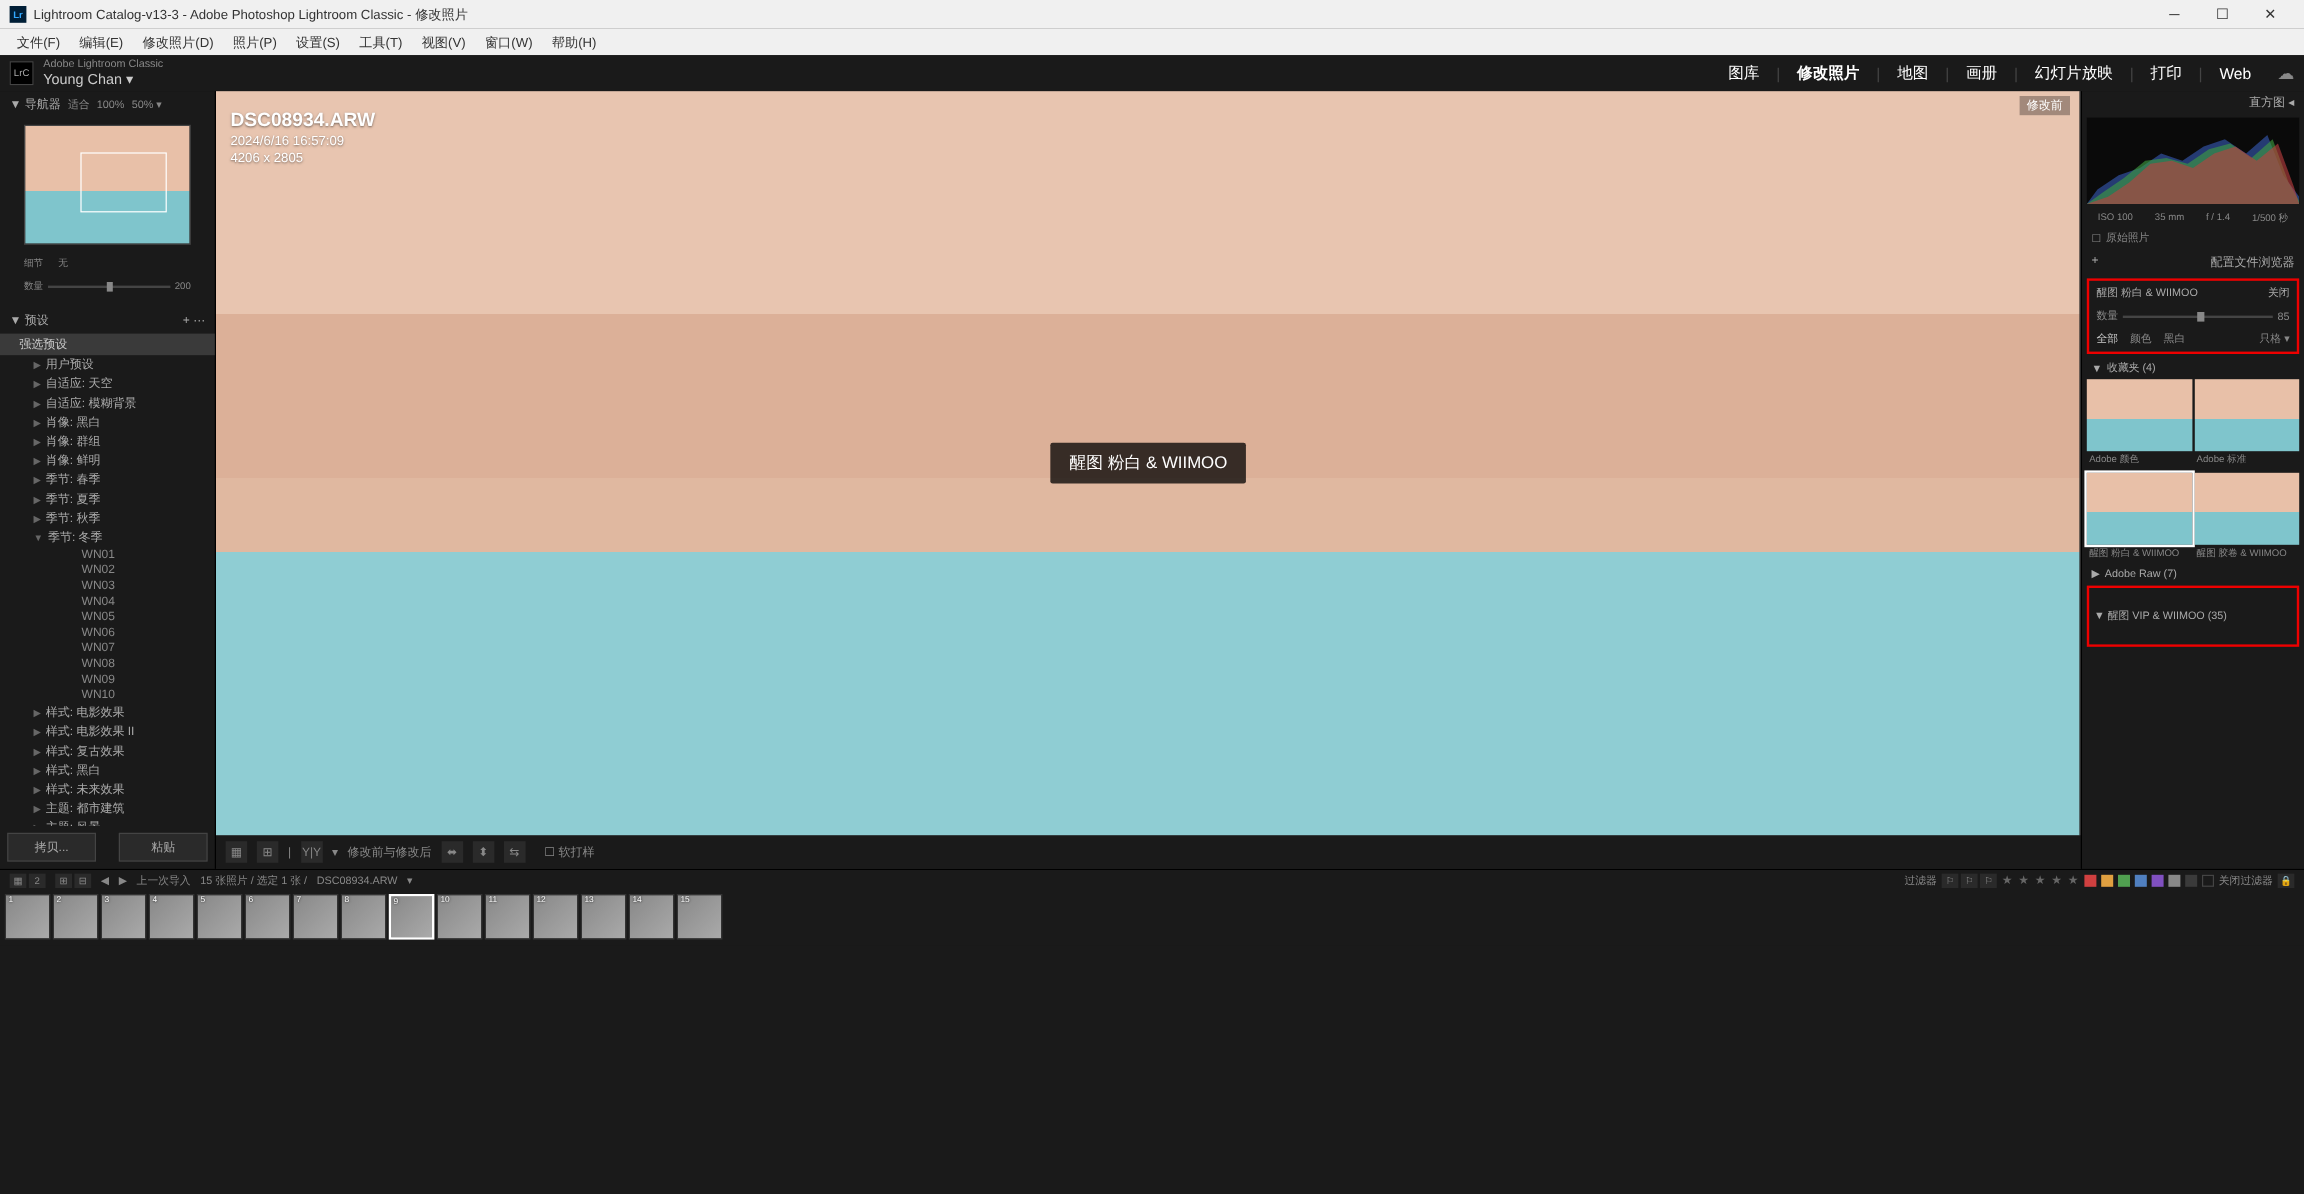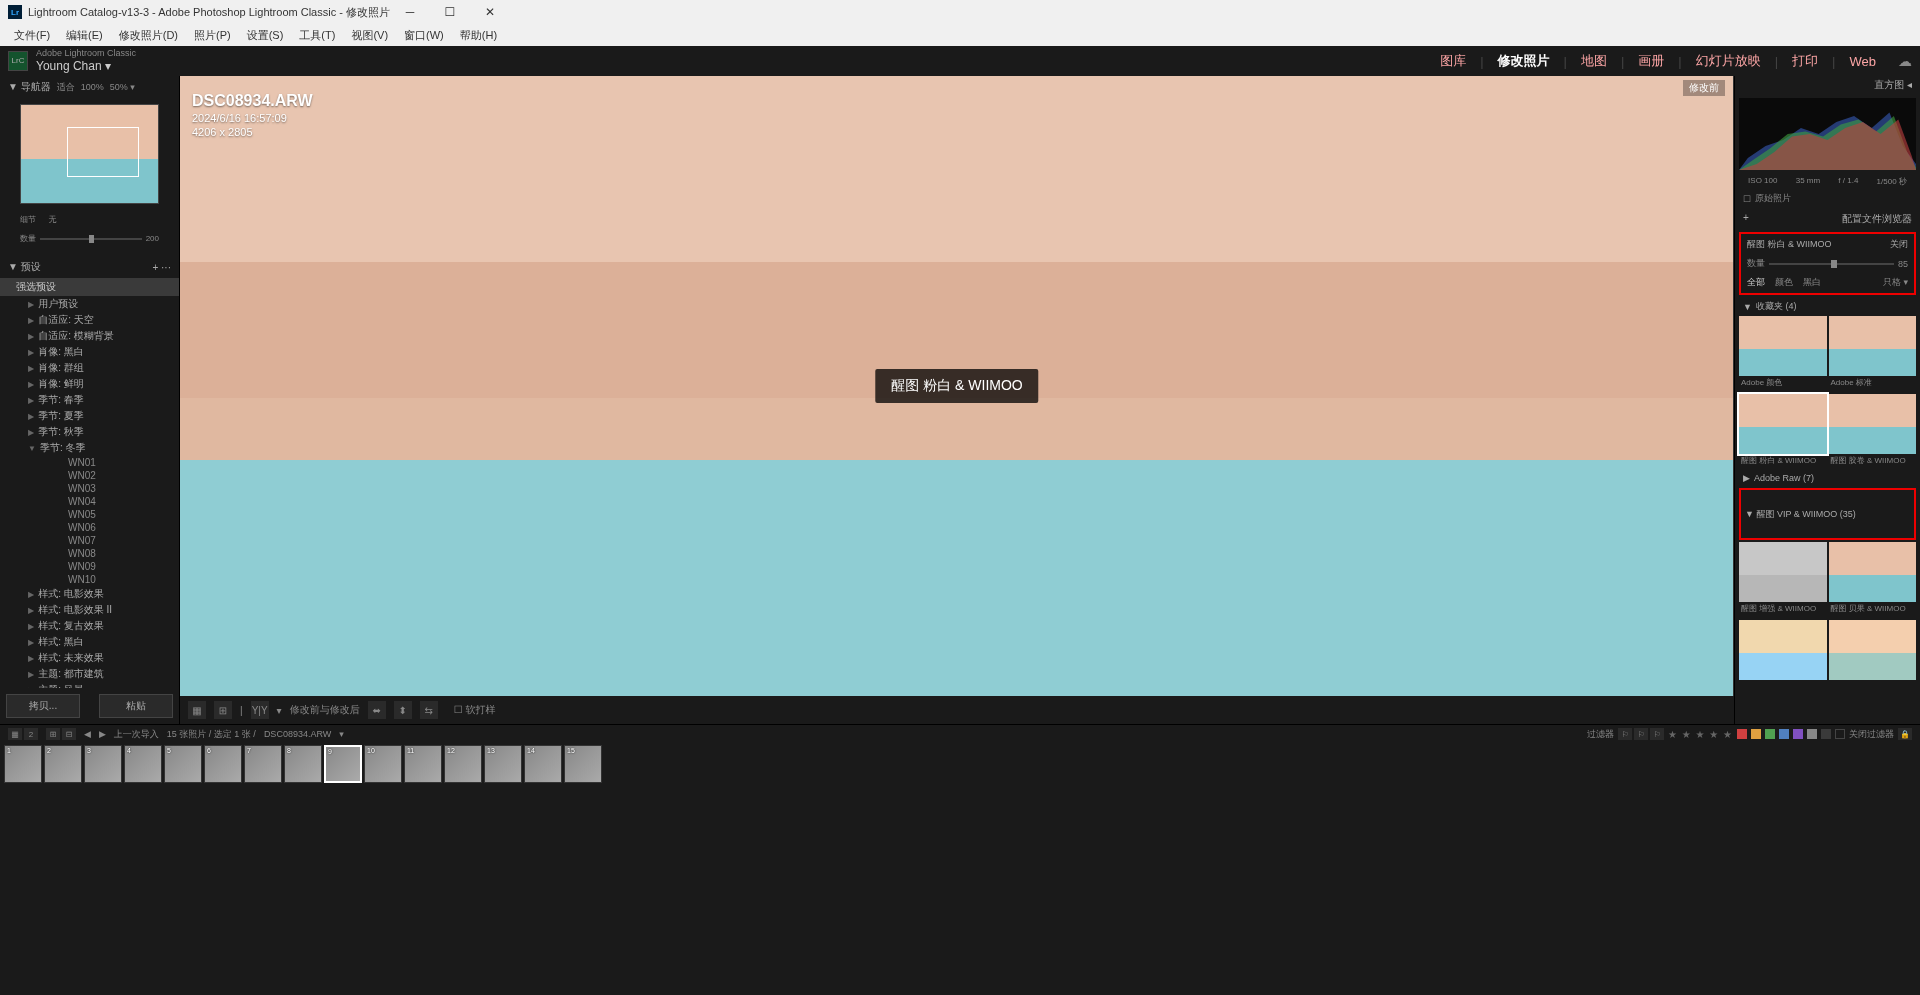--- a/index.html
+++ b/index.html
@@ -1,30 +1,30 @@
 <!DOCTYPE html>
 <html><head>
 <meta charset="utf-8">
 <style>
 *{margin:0;padding:0;box-sizing:border-box;font-family:"Microsoft YaHei",Arial,sans-serif;user-select:none}
 body{background:#1a1a1a;color:#ccc;font-size:11px;overflow:hidden;width:1920px;height:995px}
-.titlebar{background:#f0f0f0;height:24px;display:flex;align-items:center;padding:0 8px;justify-content:flex-start}
+.titlebar{background:#f0f0f0;height:24px;display:flex;align-items:center;padding:0 8px;justify-content:space-between}
 .titlebar-left{display:flex;align-items:center;gap:6px;color:#333;font-size:11px}
 .ps-icon{width:14px;height:14px;background:#001e36;display:flex;align-items:center;justify-content:center;color:#31a8ff;font-size:8px;font-weight:bold}
 .titlebar-btns{display:flex;gap:0}
 .titlebar-btn{width:40px;height:24px;display:flex;align-items:center;justify-content:center;color:#333;font-size:12px}
 .menubar{background:#f0f0f0;height:22px;display:flex;align-items:center;padding:0 8px;gap:4px;color:#333;font-size:11px}
 .menubar span{padding:2px 6px}
 .identity{background:#1a1a1a;height:30px;display:flex;align-items:center;padding:0 8px;justify-content:space-between}
 .identity-left{display:flex;align-items:center;gap:8px}
-.lrc-icon{width:20px;height:20px;background:#14532d;border:1px solid #444;display:flex;align-items:center;justify-content:center;font-size:8px;color:#aaa}
+.lrc-icon{width:20px;height:20px;background:#000000;border:1px solid #444;display:flex;align-items:center;justify-content:center;font-size:8px;color:#aaa}
 .identity-text{font-size:9px;color:#888;line-height:1.1}
 .identity-name{font-size:12px;color:#ccc}
 .modules{display:flex;gap:14px;align-items:center;font-size:13px}
-.module{color:#fca5a5}
+.module{color:#ffffff}
 .module.active{color:#fff;font-weight:bold}
 .module-sep{color:#444}
 .cloud-icon{color:#888;font-size:14px;margin-left:8px}
 .main{display:flex;height:648px}
 .left-panel{width:180px;background:#1a1a1a;border-right:1px solid #000;display:flex;flex-direction:column}
 .nav-header{padding:4px 8px;display:flex;justify-content:flex-start;align-items:center;font-size:10px;color:#aaa}
 .nav-zoom{font-size:9px;color:#888}
 .nav-zoom span{margin-left:6px}
 .nav-preview{margin:6px 20px;height:100px;background:linear-gradient(180deg,#e8c0a8 0%,#e8c0a8 55%,#7fc5cc 55%,#7fc5cc 100%);position:relative;border:1px solid #444}
 .nav-rect{position:absolute;border:1px solid #fff;left:46px;top:22px;width:72px;height:50px}
@@ -280,36 +280,20 @@
           <div class="profile-thumb"></div>
           <div class="thumb-label">醒图 胶卷 &amp; WIIMOO</div>
         </div>
     </div>
 
     <div class="group-header">▶ <span>Adobe Raw (7)</span></div>
 
     <div class="red-box" style="padding:17px 4px">
       <span style="font-size:9px;color:#aaa">▼ <span>醒图 VIP &amp; WIIMOO (35)</span></span>
     </div>
-    <div class="profile-grid">
-      <div>
-          <div class="profile-thumb gray"></div>
-          <div class="thumb-label">醒图 增强 &amp; WIIMOO</div>
-        </div>
-      <div>
-          <div class="profile-thumb"></div>
-          <div class="thumb-label">醒图 贝果 &amp; WIIMOO</div>
-        </div>
-      <div>
-          <div class="profile-thumb" style="filter:hue-rotate(20deg) brightness(1.1)"></div>
-        </div>
-      <div>
-          <div class="profile-thumb" style="filter:sepia(0.3)"></div>
-        </div>
-    </div>
   </div>
 </div>
 
 <div class="filmstrip">
   <div class="filmstrip-header">
     <div class="fh-left">
       <div class="small-icons">
         <div class="small-icon">▦</div>
         <div class="small-icon">2</div>
       </div>

